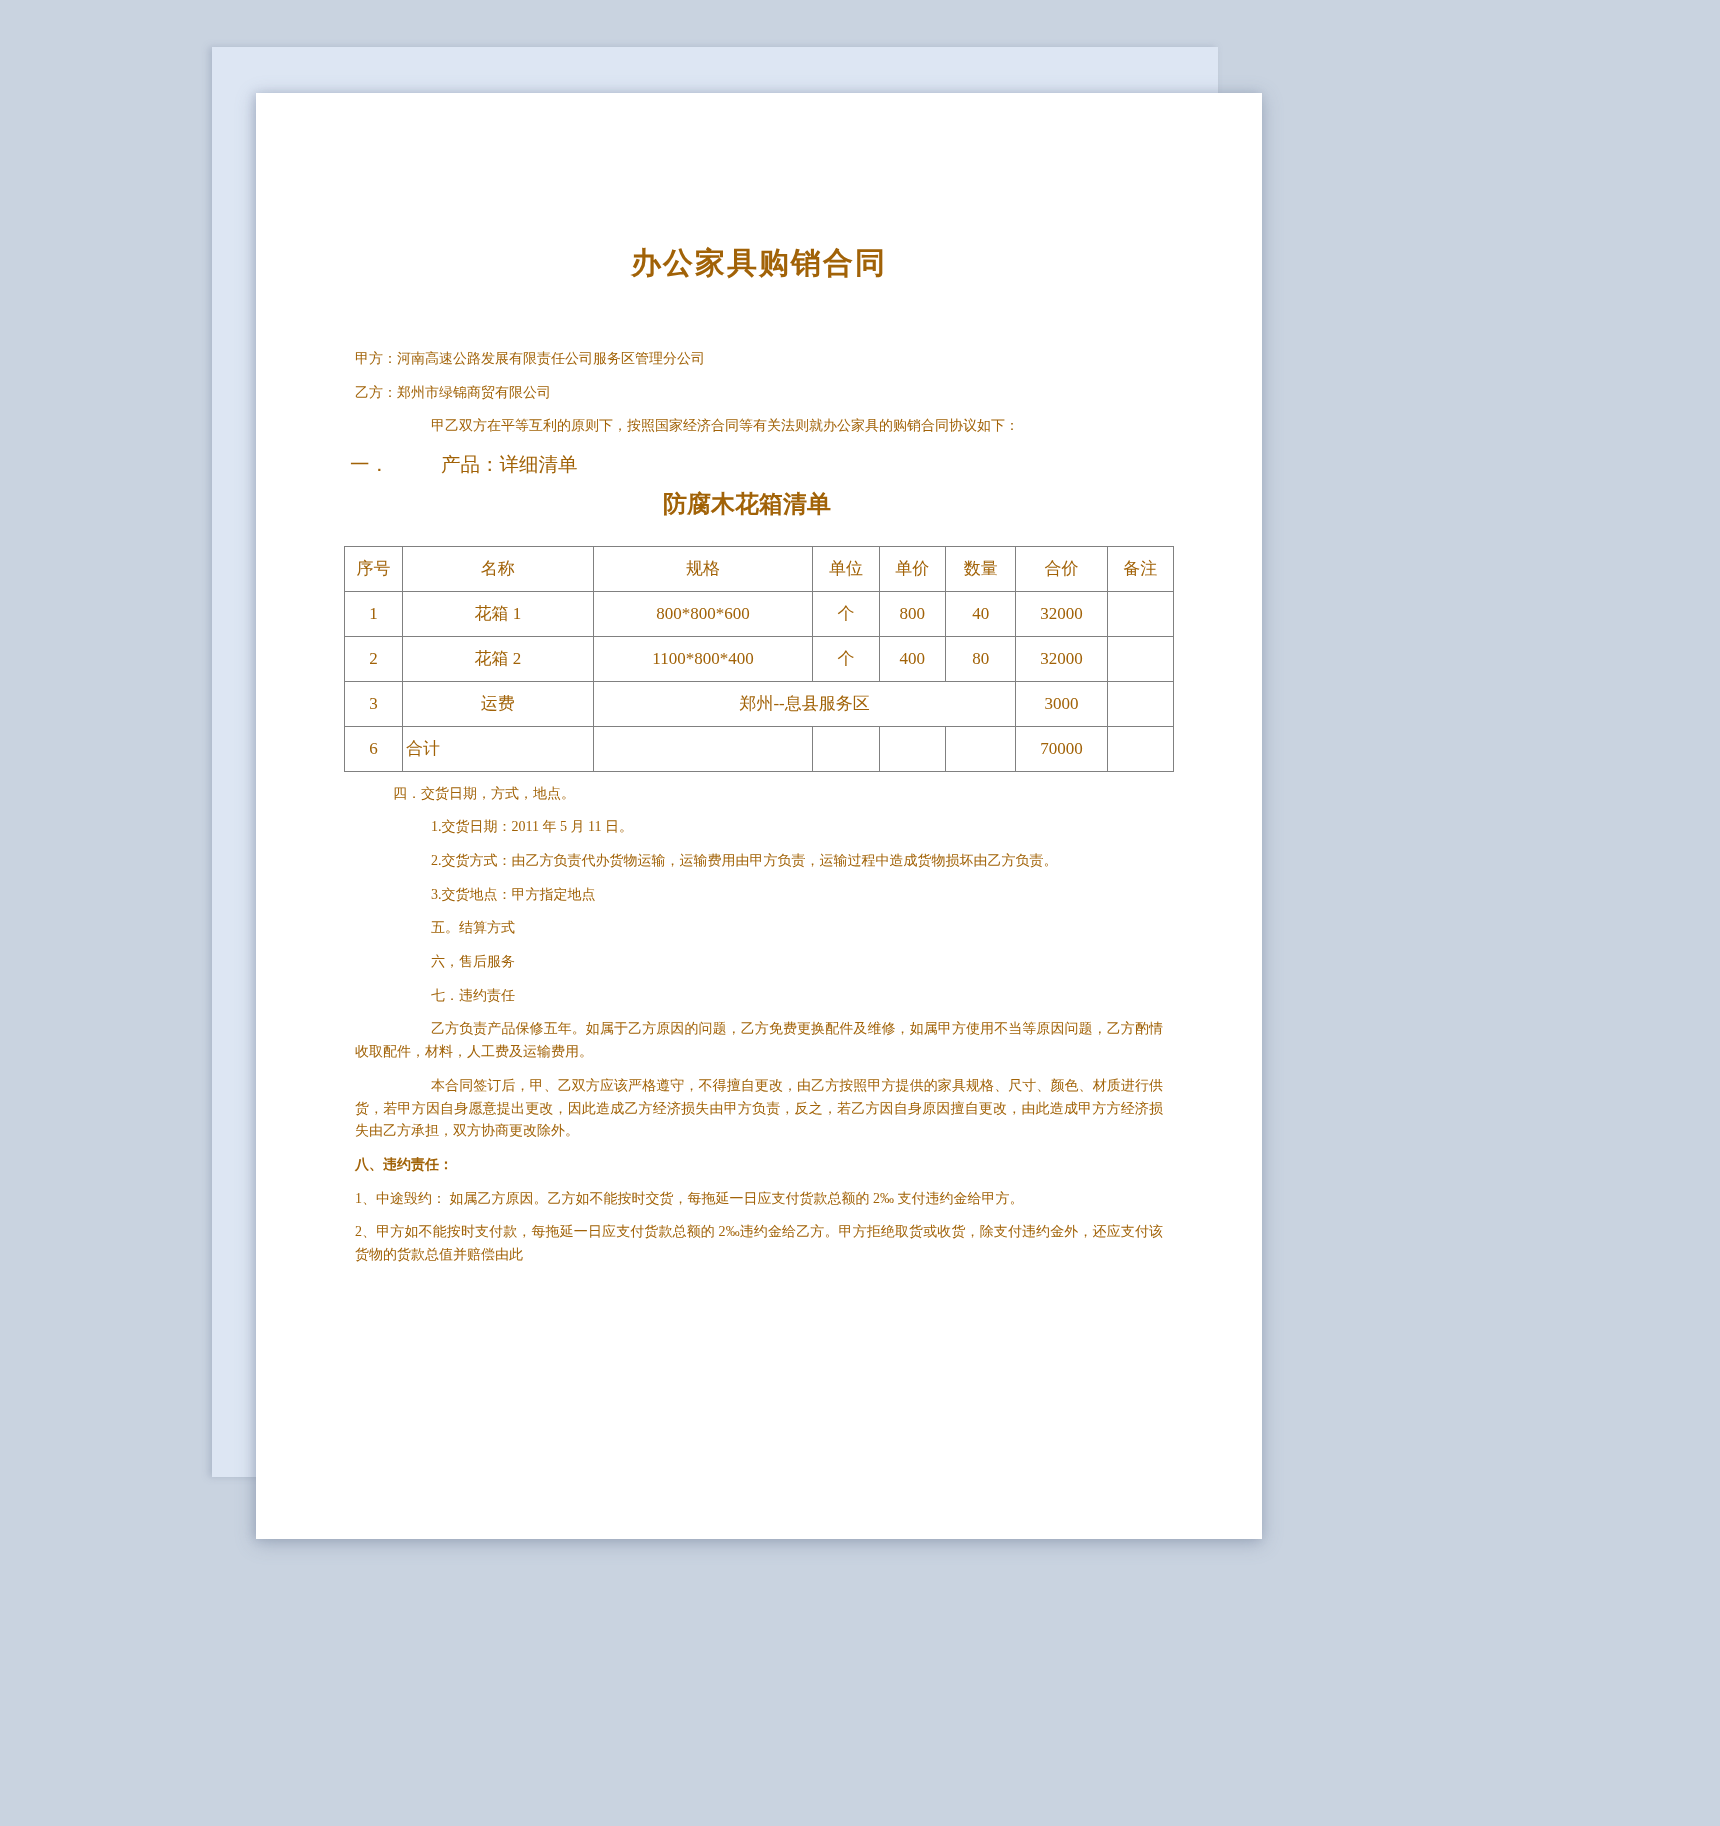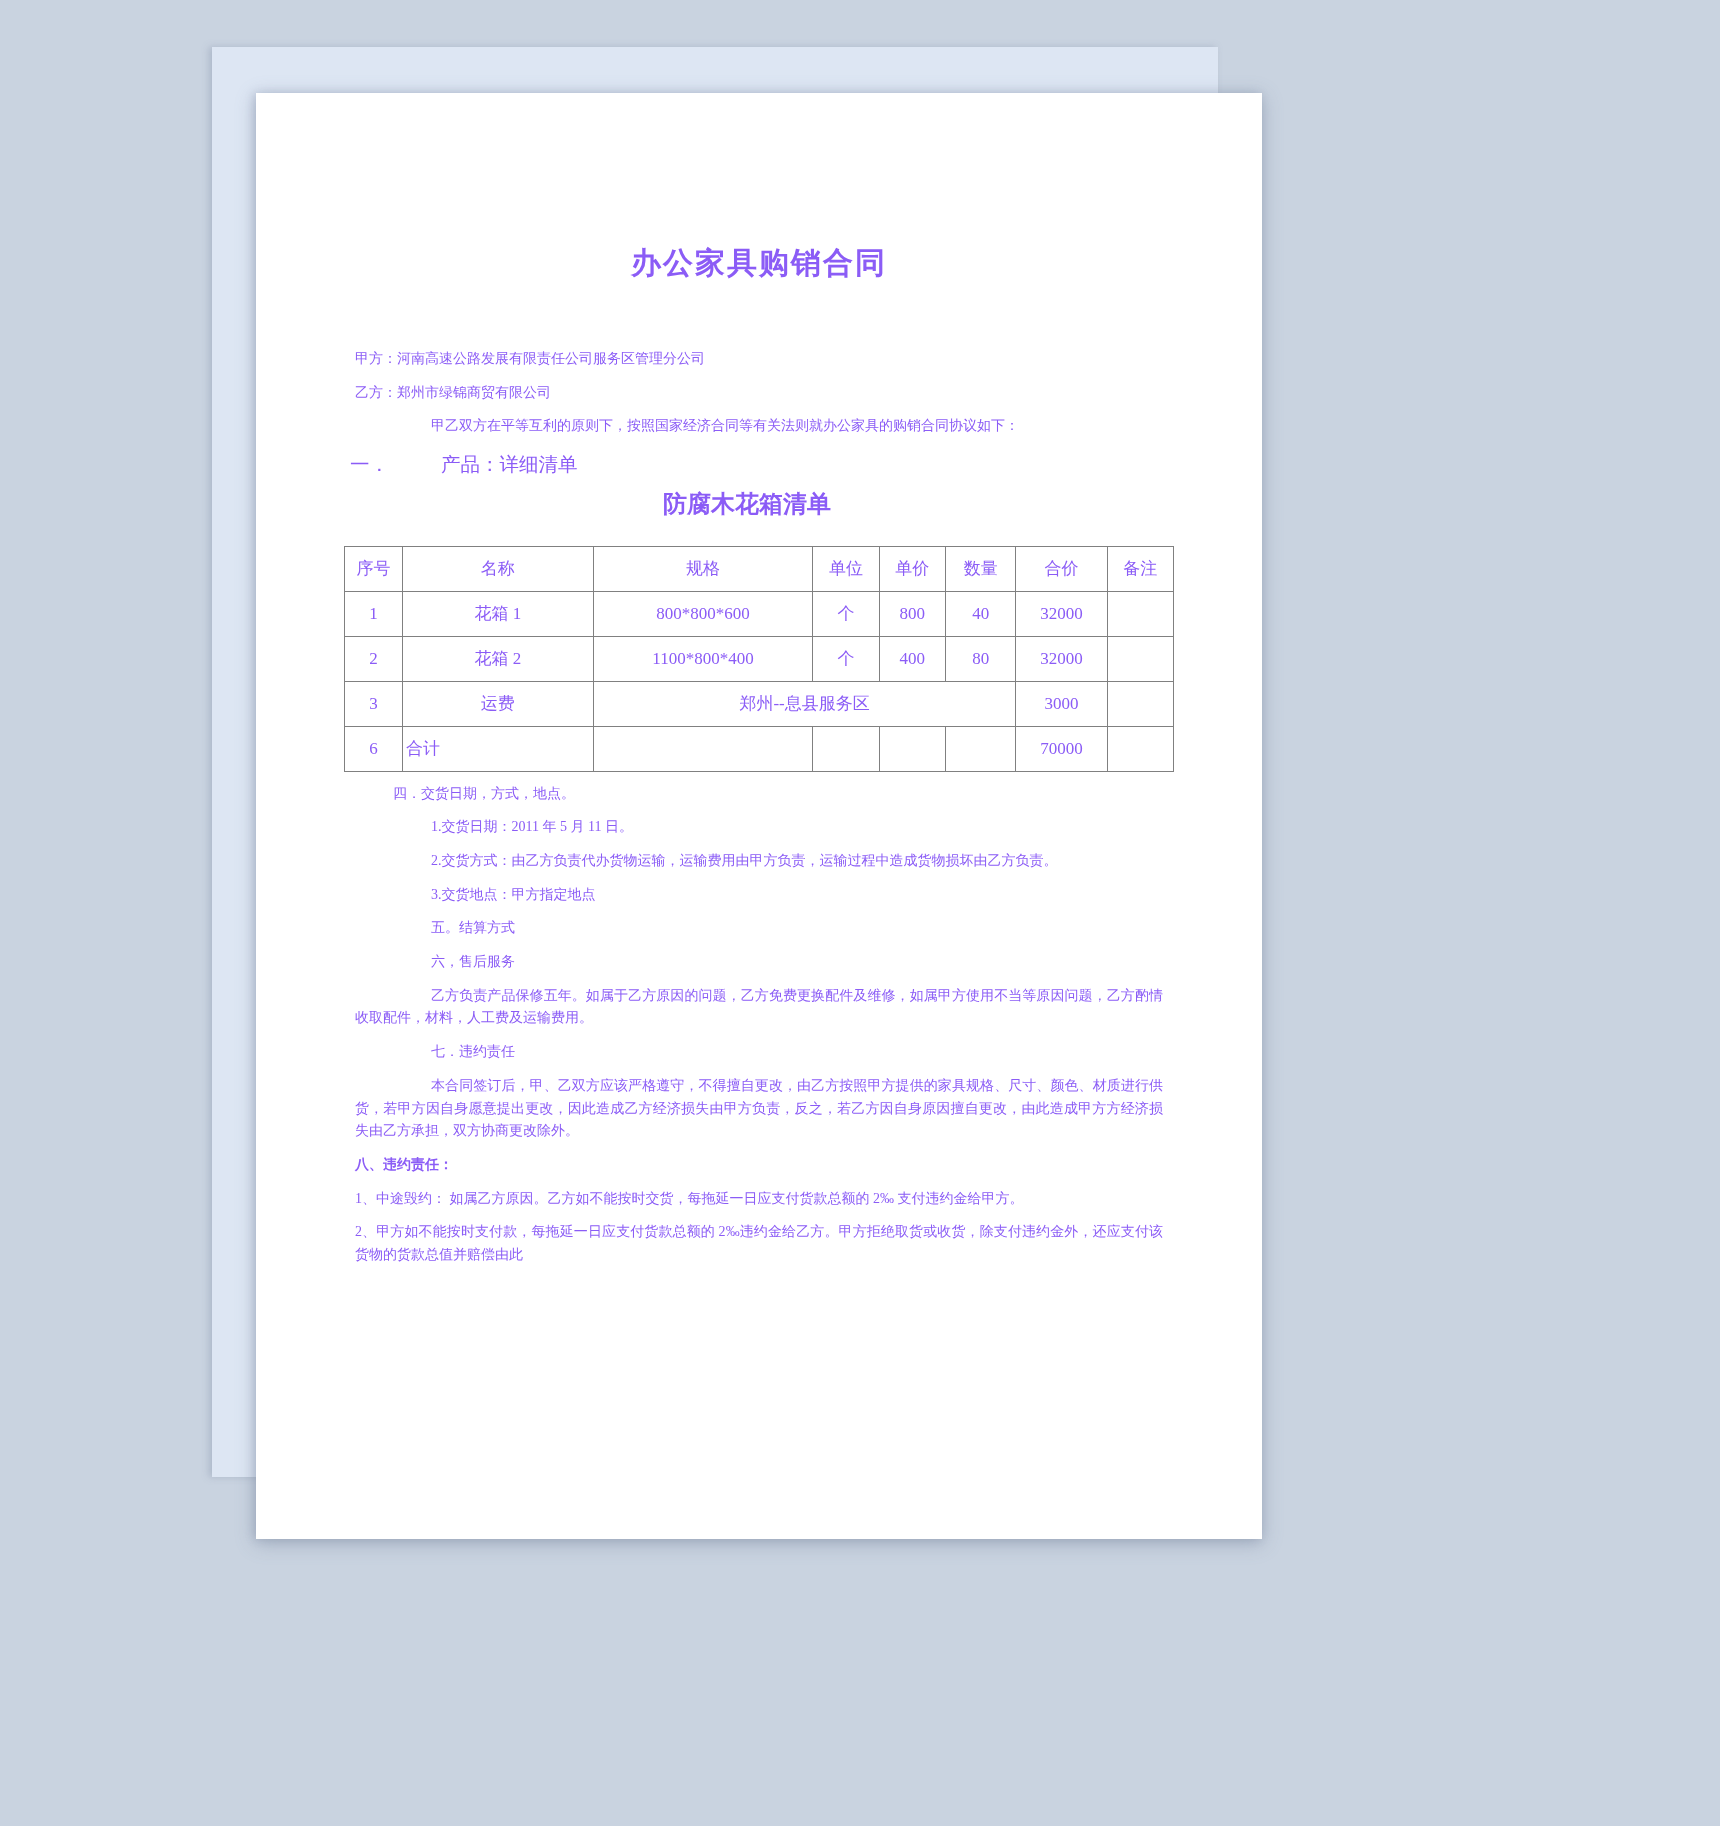--- a/index.html
+++ b/index.html
@@ -43,21 +43,21 @@
   }
 
   
   #doc {
     position: absolute;
     left: 0; top: 0;
     width: 1006px;
     height: 1446px;
     padding: 0;
     box-sizing: border-box;
-    color: #8b5cf6;
+    color: #a16207;
   }
   .doc-inner {
     padding: 150px 88px 40px 88px;
     box-sizing: border-box;
   }
 
   .doc-title {
     text-align: center;
     font-size: 30px;
     font-weight: bold;
@@ -207,22 +207,22 @@
             </tr>
           </tbody>
         </table>
 
         <p class="p indent1">四．交货日期，方式，地点。</p>
         <p class="p indent2">1.交货日期：2011 年 5 月 11 日。</p>
         <p class="p indent2">2.交货方式：由乙方负责代办货物运输，运输费用由甲方负责，运输过程中造成货物损坏由乙方负责。</p>
         <p class="p indent2">3.交货地点：甲方指定地点</p>
         <p class="p indent2">五。结算方式</p>
         <p class="p indent2">六，售后服务</p>
+        <p class="p indent2">七．违约责任</p>
         <p class="p indent2">乙方负责产品保修五年。如属于乙方原因的问题，乙方免费更换配件及维修，如属甲方使用不当等原因问题，乙方酌情收取配件，材料，人工费及运输费用。</p>
-        <p class="p indent2">七．违约责任</p>
         <p class="p indent2">本合同签订后，甲、乙双方应该严格遵守，不得擅自更改，由乙方按照甲方提供的家具规格、尺寸、颜色、材质进行供货，若甲方因自身愿意提出更改，因此造成乙方经济损失由甲方负责，反之，若乙方因自身原因擅自更改，由此造成甲方方经济损失由乙方承担，双方协商更改除外。</p>
 
         <p class="p bold">八、违约责任：</p>
         <p class="p">1、中途毁约： 如属乙方原因。乙方如不能按时交货，每拖延一日应支付货款总额的 2‰ 支付违约金给甲方。</p>
         <p class="p">2、甲方如不能按时支付款，每拖延一日应支付货款总额的 2‰违约金给乙方。甲方拒绝取货或收货，除支付违约金外，还应支付该货物的货款总值并赔偿由此</p>
 
       </div>
     </div>
   </div>
 

